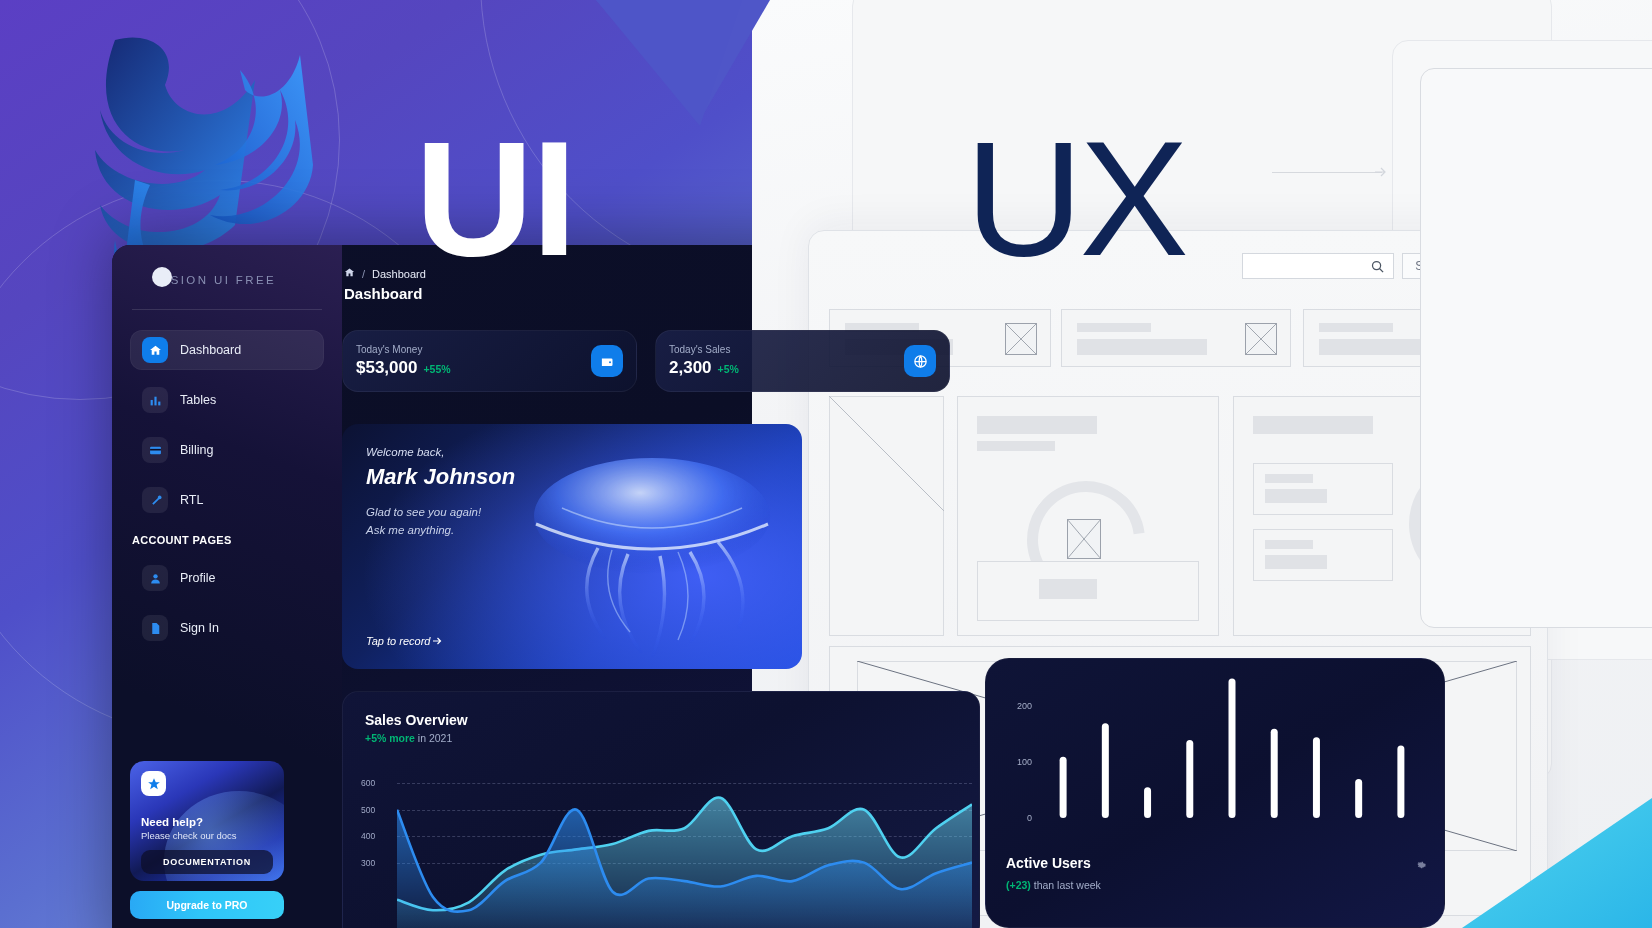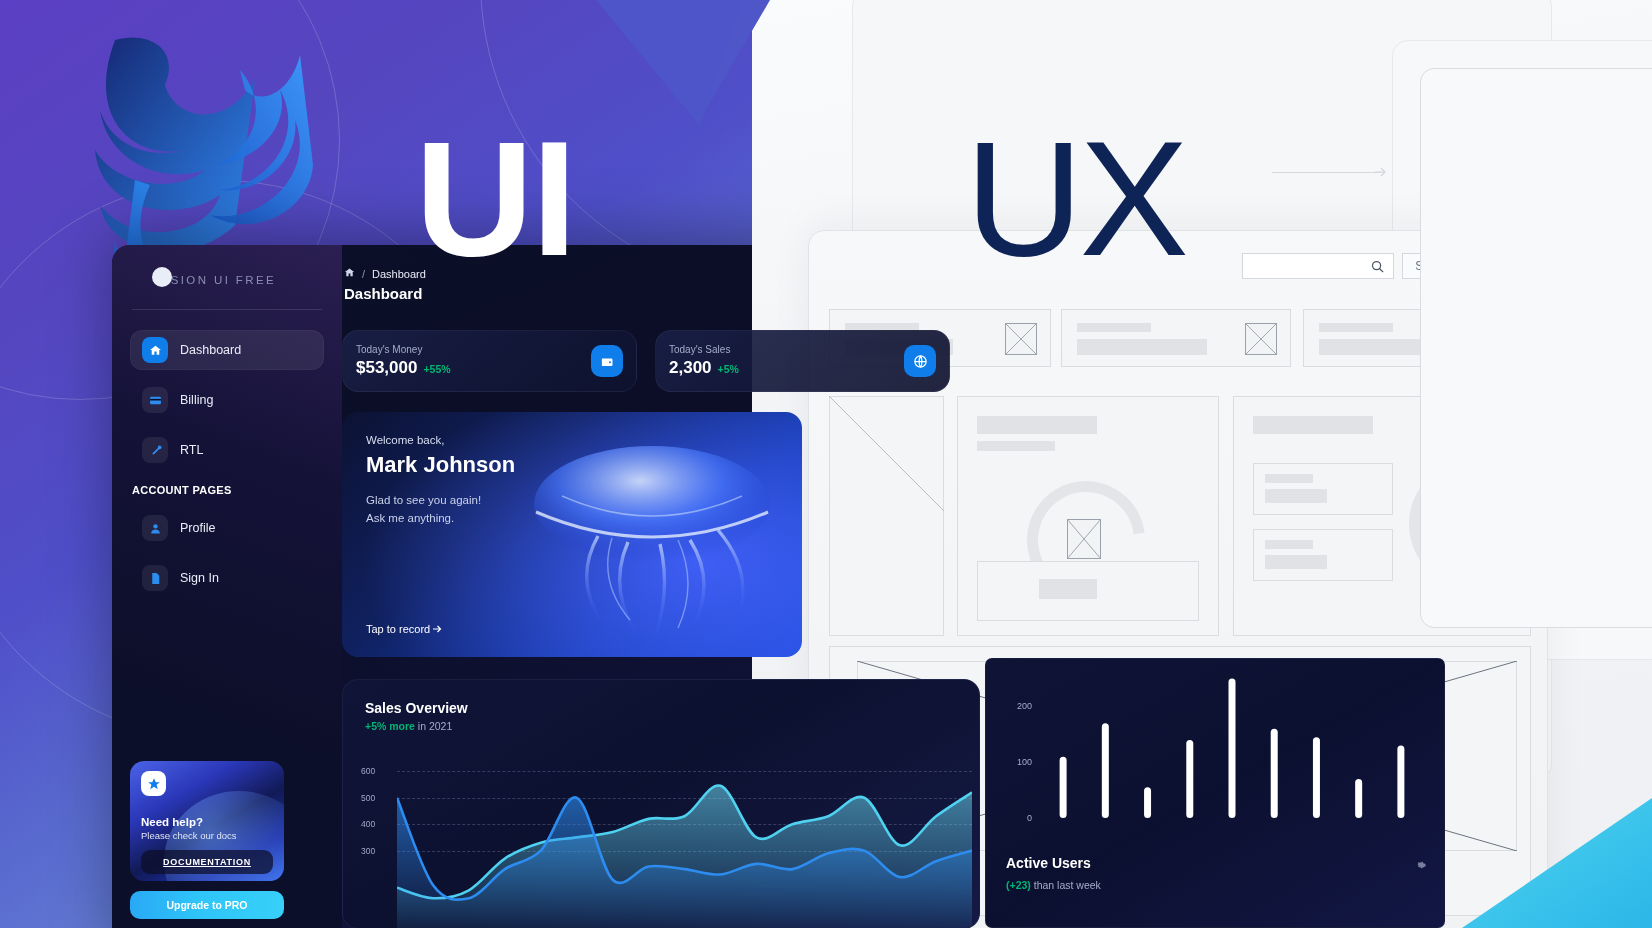--- a/index.html
+++ b/index.html
@@ -89,21 +89,21 @@
     width:25px; height:25px; border-radius:8px; background:#fff;
     display:flex; align-items:center; justify-content:center; position:relative; z-index:2;
   }
   .help-title{ font-size:11.5px; font-weight:700; color:#fff; margin-top:20px; position:relative; z-index:2;}
   .help-sub{ font-size:9.5px; color:#dfe5f7; margin-top:2px; position:relative; z-index:2;}
   .help-btn{
     margin-top:9px; height:24px; border-radius:9px; background:rgba(12,14,40,.72);
     display:flex; align-items:center; justify-content:center; position:relative; z-index:2;
     cursor:pointer;
   }
-  .help-btn span{ font-size:9px; font-weight:700; color:#fff; letter-spacing:.7px;text-decoration:underline; }
+  .help-btn span{ font-size:9px; font-weight:700; color:#fff; letter-spacing:.7px; }
 
   .pro-btn{
     position:absolute; left:18px; bottom:46px; width:154px; height:28px; border-radius:10px;
     background:linear-gradient(90deg,#29a9f5 0%,#2fc5f8 45%,#37d0f8 100%);
     display:flex; align-items:center; justify-content:center; cursor:pointer;
   }
   .pro-btn span{ font-size:10.5px; font-weight:600; color:#fff; }
 
   
   .ui-main{ position:absolute; left:230px; top:0; width:800px; height:100%; padding:22px 20px 0 0; z-index:2; }
@@ -123,26 +123,27 @@
   .stat-lbl{ font-size:10px; color:#a3adc9; }
   .stat-val{ font-size:17px; font-weight:700; color:#fff; margin-top:3px; display:flex; align-items:baseline; gap:6px;}
   .stat-delta{ font-size:10.5px; font-weight:700; color:#01b574; }
   .stat-ico{
     width:32px; height:32px; border-radius:10px; background:#0f7dea;
     display:flex; align-items:center; justify-content:center; flex:0 0 32px;
   }
 
   
   .welcome-card{
-    position:relative; margin-top:20px; width:460px; height:245px; border-radius:16px;
+    position:relative; margin-top:32px; width:460px; height:245px; border-radius:16px;
     overflow:hidden;
     background:
       radial-gradient(520px 300px at 78% 62%, rgba(70,100,255,.85), transparent 65%),
       linear-gradient(135deg,#0c1233 0%,#102160 35%,#163bb0 68%,#1b4ad8 100%);
     padding:22px 24px;
+    font-style:italic;
   }
   .jelly{ position:absolute; right:-30px; top:20px; width:330px; height:230px; opacity:.92;}
   .w-hi{ font-size:11.5px; color:#d7def2; position:relative; z-index:2;}
   .w-name{ font-size:22px; font-weight:700; color:#fff; margin-top:6px; position:relative; z-index:2;}
   .w-p{ font-size:11.5px; color:#c9d2ea; margin-top:14px; line-height:1.55; position:relative; z-index:2;}
   .w-cta{
     position:absolute; left:24px; bottom:22px; z-index:2; font-size:11px; color:#fff; font-weight:500;
     display:flex; align-items:center; gap:1px; cursor:pointer;
   }
 
@@ -192,21 +193,21 @@
   .wf-box{ position:absolute; border:1px solid #d9dce1; background:#f4f5f6; }
   .wf-bar{ position:absolute; background:#e0e2e6; }
   .wf-x{ position:absolute; border:1px solid #9ba1ab; background:#f1f3f5; }
   .wf-x svg{ display:block; width:100%; height:100%; }
   .donut{ position:absolute; border:11px solid #e3e5e9; border-radius:50%; border-right-color:transparent; transform:rotate(38deg); }
   .arrow-line{ position:absolute; height:1px; background:#d6d9de; }
 
   
   .active-card{
     position:absolute; left:985px; top:658px; width:460px; height:270px;
-    border-radius:7px; background:linear-gradient(150deg,#0f1437 0%,#0c1030 50%,#121745 100%);
+    border-radius:24px; background:linear-gradient(150deg,#0f1437 0%,#0c1030 50%,#121745 100%);
     border:1px solid rgba(255,255,255,.05); padding:14px 20px; overflow:hidden;
   }
   .au-title{ font-size:14px; font-weight:700; color:#fff; }
   .au-sub{ font-size:10.5px; color:#a3adc9; margin-top:4px;}
   .au-sub b{ color:#01b574; }
   .au-gear{ position:absolute; right:16px; top:200px; width:13px; height:13px; opacity:.55;}
 
   
   .diagonal{
     position:absolute; inset:0; pointer-events:none;
@@ -271,20 +272,30 @@
 
       <div class="nav-item active">
         <span class="nav-ico">
           <svg viewBox="0 0 24 24" fill="#fff">
               <path d="M12 3 2 11h3v9h5v-6h4v6h5v-9h3z"></path>
             </svg>
         </span>
         <span class="nav-label">Dashboard</span>
       </div>
 
+      <div class="nav-item">
+        <span class="nav-ico">
+          <svg viewBox="0 0 24 24" fill="#2d8cf0">
+              <rect x="3" y="11" width="4" height="10"></rect>
+              <rect x="10" y="5" width="4" height="16"></rect>
+              <rect x="17" y="14" width="4" height="7"></rect>
+            </svg>
+        </span>
+        <span class="nav-label">Tables</span>
+      </div>
 
       <div class="nav-item">
         <span class="nav-ico">
           <svg viewBox="0 0 24 24" fill="#2d8cf0">
               <rect x="2" y="5" width="20" height="14" rx="2"></rect>
               <rect x="2" y="9" width="20" height="3" fill="#0c0f29"></rect>
             </svg>
         </span>
         <span class="nav-label">Billing</span>
       </div>

